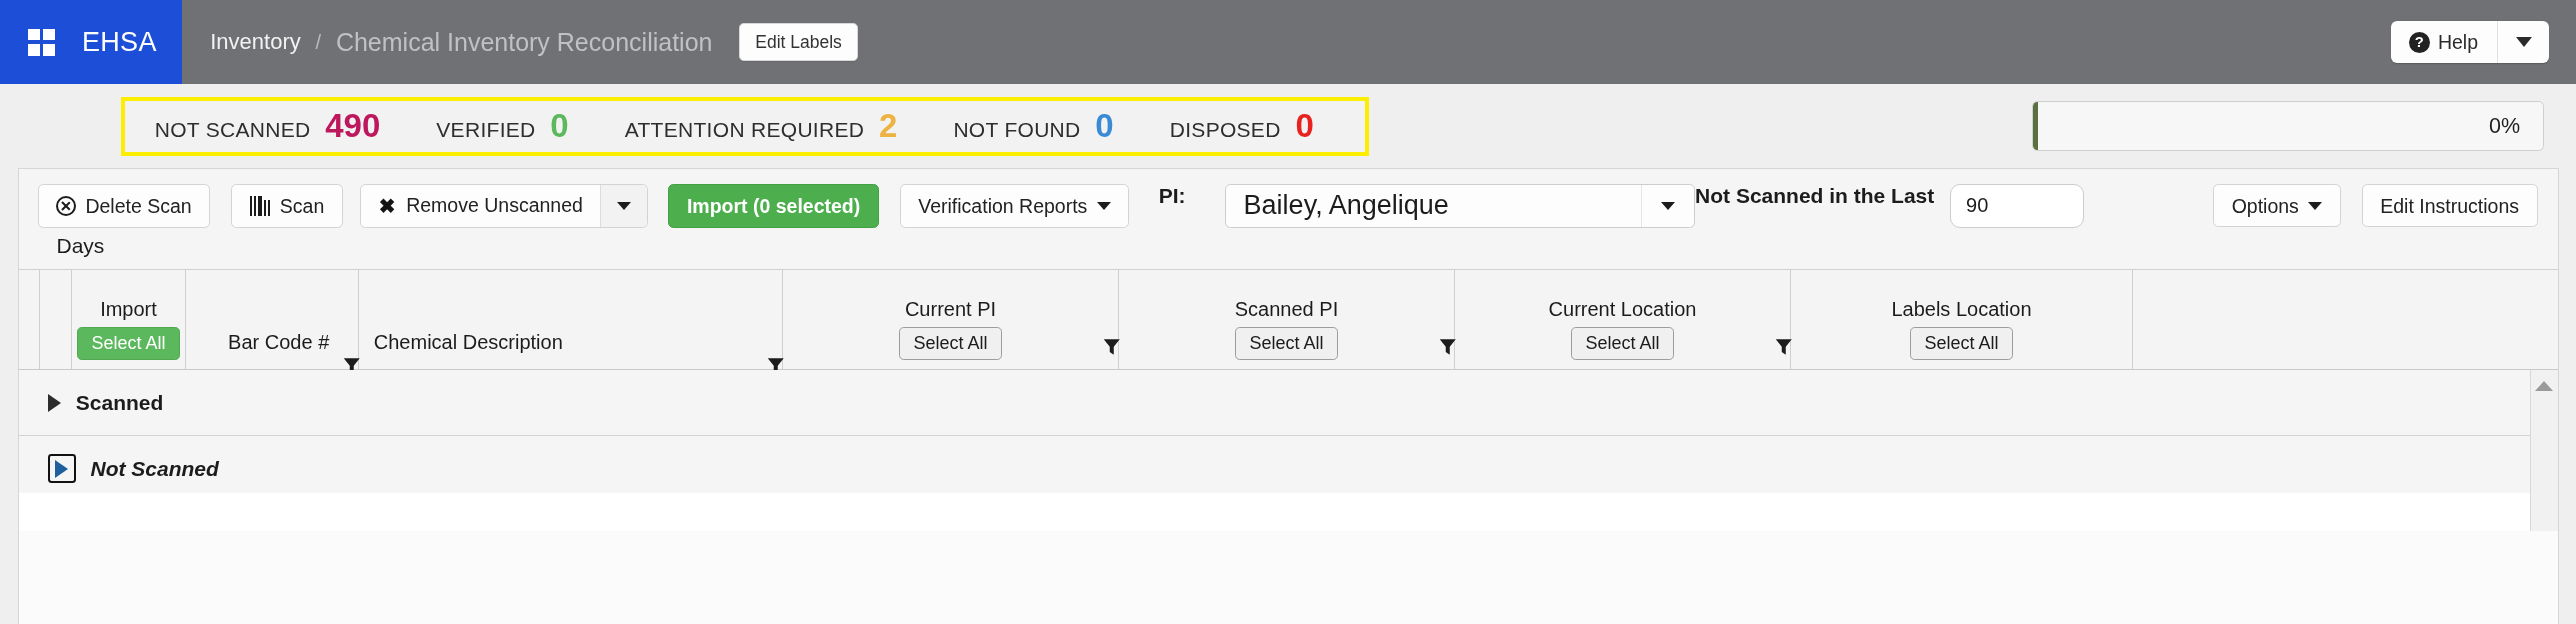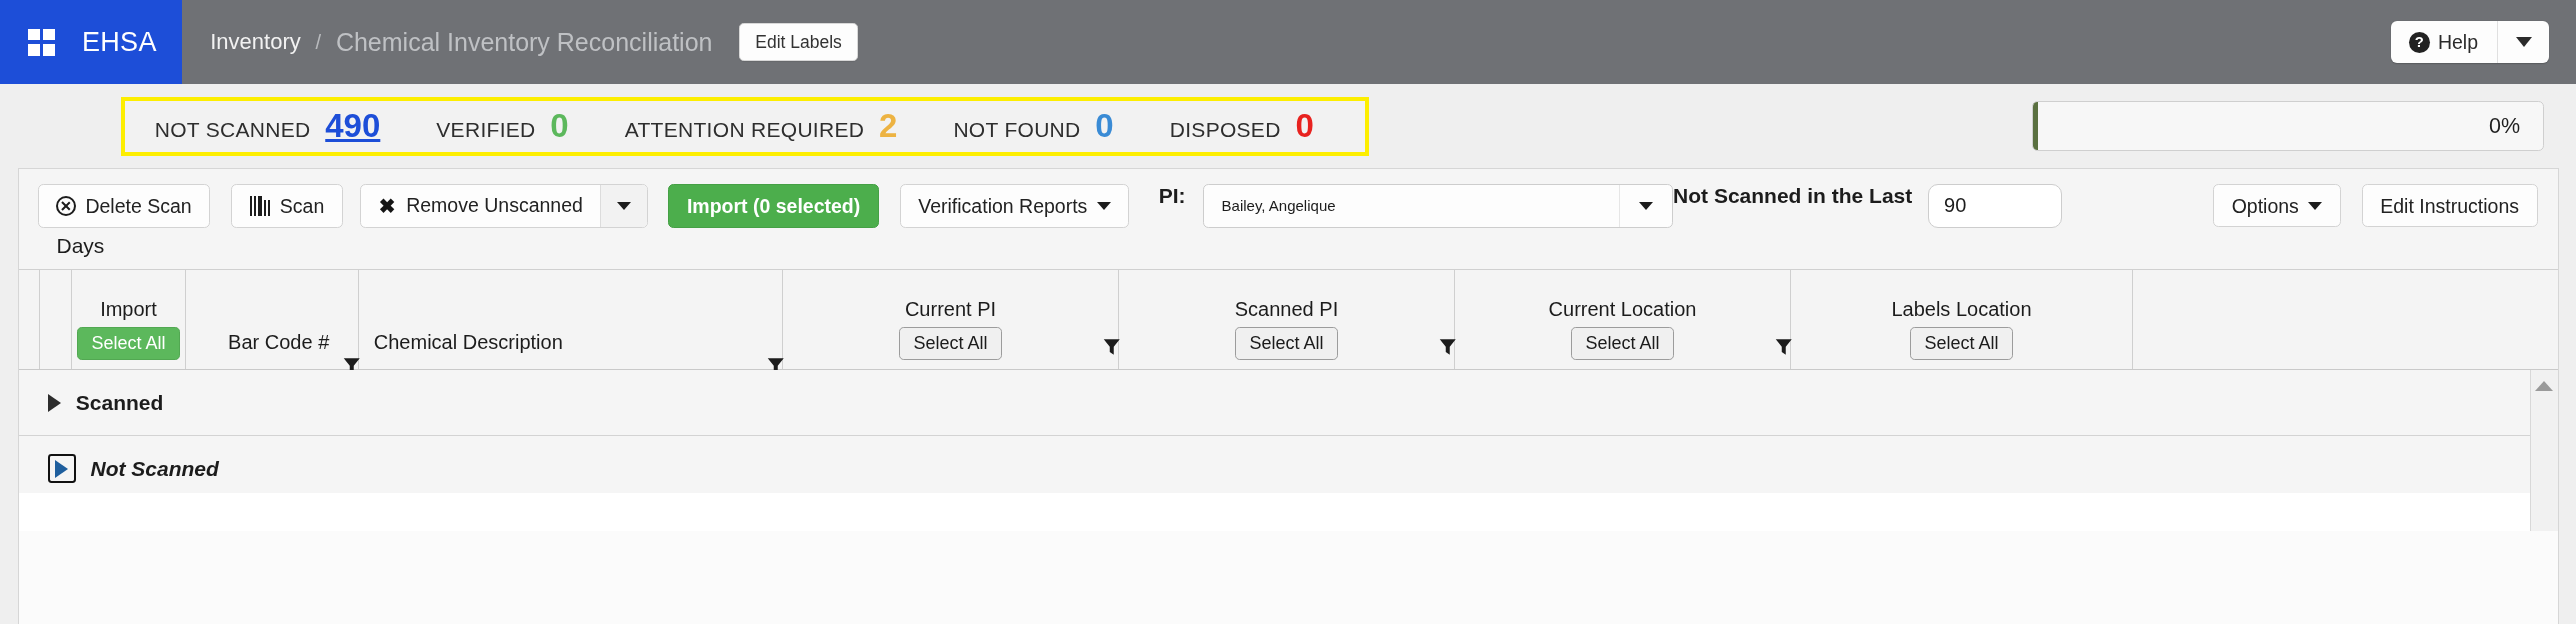--- a/index.html
+++ b/index.html
@@ -127,21 +127,21 @@
   .stat:first-child { padding-left: 6.7px; }
   .stat-label {
     font-size: 21px;
     color: #2e2e2e;
     letter-spacing: 0.3px;
   }
   .stat-value {
     font-size: 33px;
     font-weight: bold;
   }
-  .v-notscanned { color: #1d4ed8; text-decoration: underline; }
+  .v-notscanned { color: #be185d; }
   .v-verified   { color: #5cb85c; }
   .v-attention  { color: #edb342; }
   .v-notfound   { color: #3a8bd5; }
   .v-disposed   { color: #e8221f; }
 
   .progress-wrap {
     margin-left: auto;
     width: 512px;
     height: 50px;
     background: #f7f7f7;
@@ -259,23 +259,24 @@
     margin-left: 29.5px; margin-right: 17.5px;
   }
   .pi-select {
     width: 470px;
     background: #fdfdfd;
     border: 0.7px solid #cdcdcd;
     border-radius: 5.4px;
     height: 44px;
     display: flex; align-items: center;
     padding: 0 0 0 17.5px;
-    font-size: 15px; color: #1c1c1c;
+    font-size: 27px; color: #1c1c1c;
     cursor: pointer;
     position: relative;
+    margin-left: 22px;
   }
   .pi-select .sel-caret {
     margin-left: auto;
     padding: 0 19px;
     height: 100%;
     display:flex; align-items:center;
     border-left: 0.7px solid #e6e6e6;
   }
   .nslast-label {
     font-size: 21px; font-weight: bold; color: #1c1c1c;

